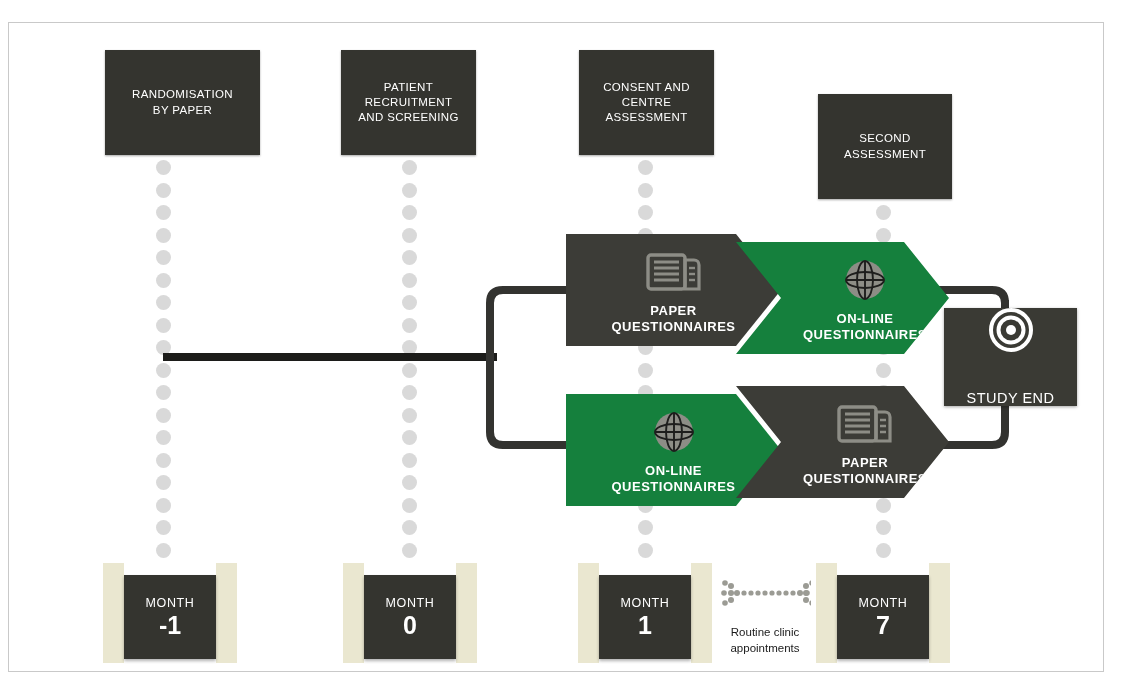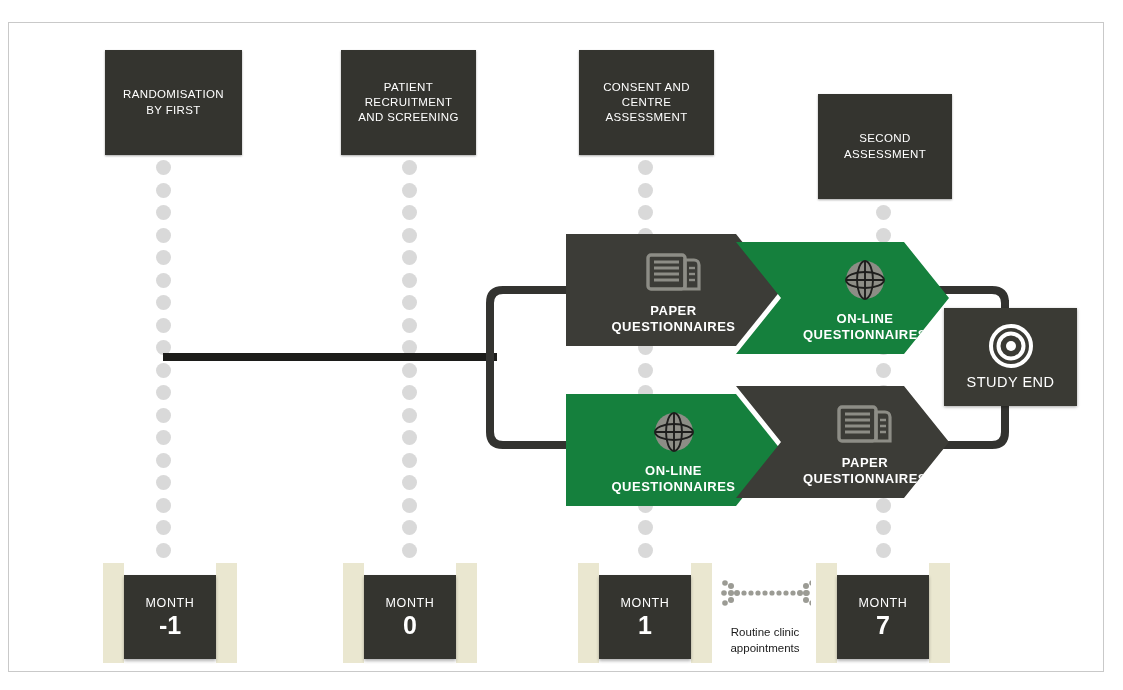--- a/index.html
+++ b/index.html
@@ -33,21 +33,21 @@
   .seg .inner{position:absolute;left:0;right:0;bottom:12px;text-align:center;
               font-size:13px;font-weight:bold;letter-spacing:.5px;line-height:1.18;}
   .seg .glyph{position:absolute;top:14px;left:0;right:0;display:flex;
               justify-content:center;align-items:center;height:48px;}
   .seg.light{background:#3c3c37;}
   .seg.dark{background:#15803d;margin-top:8px;}
 
   
   .studyend{position:absolute;background:#3a3a34;color:#fff;z-index:5;
             display:flex;flex-direction:column;align-items:center;
-            justify-content:center;box-shadow:0 1px 3px rgba(0,0,0,.35);}
+            justify-content:space-between;box-shadow:0 1px 3px rgba(0,0,0,.35);}
   .studyend .selabel{font-size:14.5px;letter-spacing:.5px;margin-top:6px;}
 
   
   .month{position:absolute;z-index:4;}
   .month .pil{position:absolute;top:0;width:21px;height:100px;background:#eae7d0;}
   .month .pil.l{left:0;} .month .pil.r{right:0;}
   .month .box{position:absolute;left:21px;top:12px;background:#34342f;color:#fff;
               display:flex;flex-direction:column;align-items:center;
               justify-content:center;box-shadow:0 2px 3px rgba(0,0,0,.3);}
   .month .mlabel{font-size:12.5px;letter-spacing:.6px;}
@@ -149,24 +149,24 @@
 
     <path d="M163,357 L497,357" stroke="#1c1c1a" stroke-width="8" fill="none"></path>
 
     <path d="M586,290 L503,290 Q490,290 490,303 L490,432 Q490,445 503,445 L586,445" stroke="#333330" stroke-width="8" fill="none" stroke-linecap="butt"></path>
 
     <path d="M935,290 L992,290 Q1005,290 1005,303 L1005,432 Q1005,445 992,445 L935,445" stroke="#333330" stroke-width="8" fill="none" stroke-linecap="butt"></path>
 
     <path d="M1005,300 L1005,420" stroke="#333330" stroke-width="8" fill="none"></path>
   </svg>
 
-  <div class="hdrbox" style="left:105px;top:50px;width:137px;height:105px;">
+  <div class="hdrbox" style="left:105px;top:50px;width:155px;height:105px;">
     <div>
       <div>RANDOMISATION</div>
-      <div>BY FIRST</div>
+      <div>BY PAPER</div>
     </div>
   </div>
 
   <div class="hdrbox" style="left:341px;top:50px;width:135px;height:105px;">
     <div>
       <div>PATIENT</div>
       <div>RECRUITMENT</div>
       <div>AND SCREENING</div>
     </div>
   </div>

